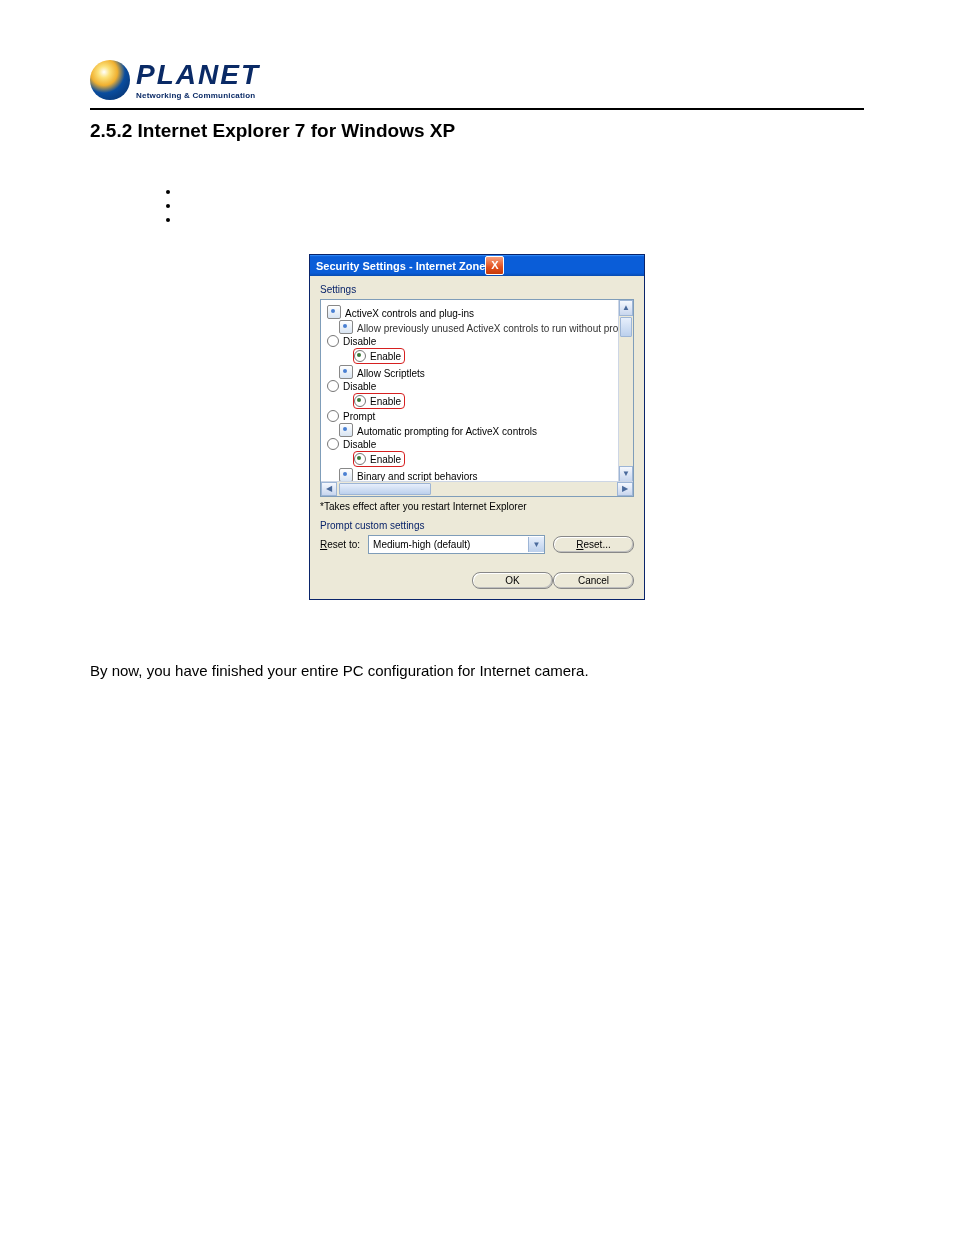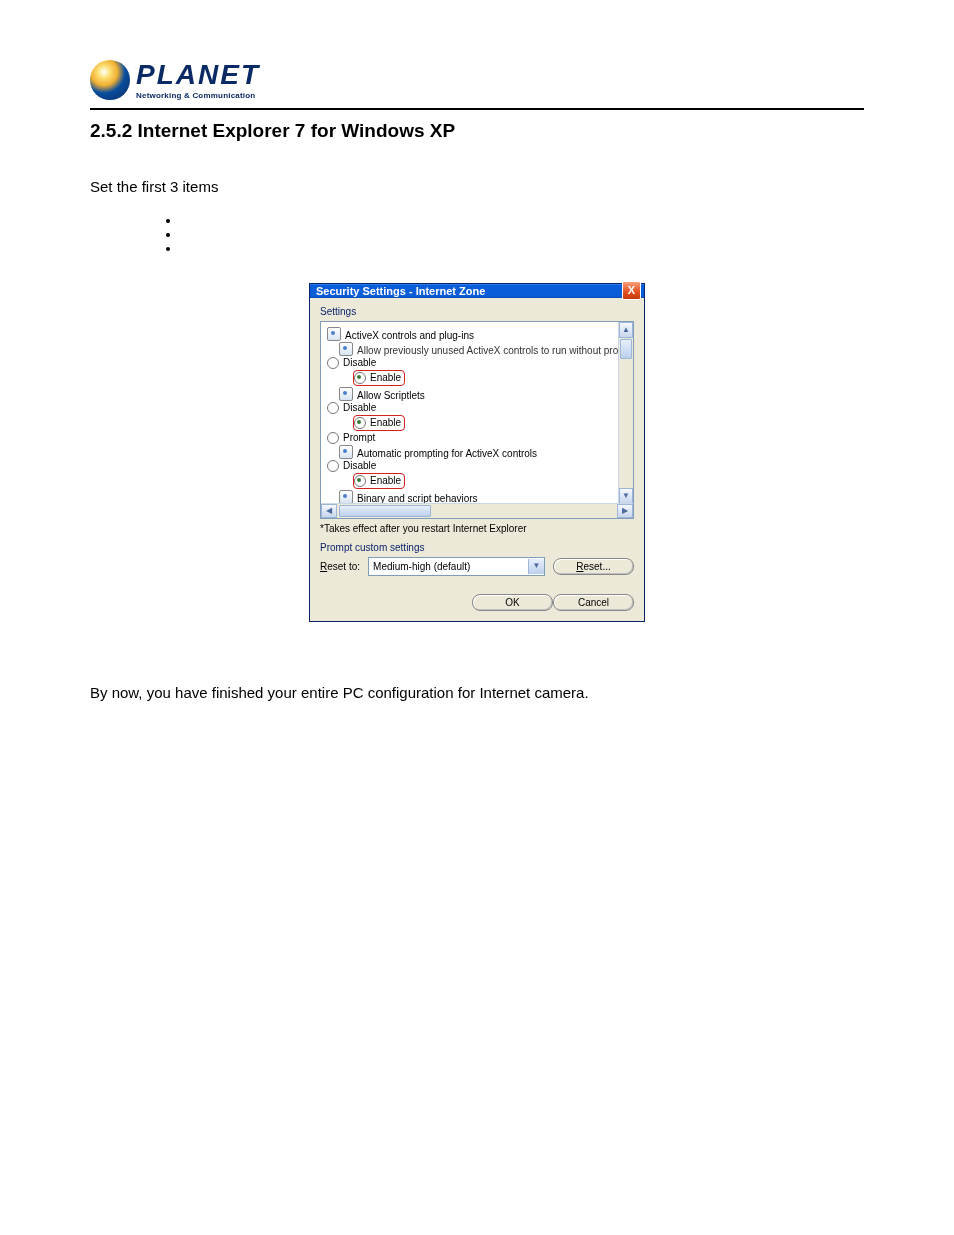--- a/index.html
+++ b/index.html
@@ -10,21 +10,21 @@
 .logo-sub { font-family:Arial,sans-serif; font-size:8px; font-weight:bold; font-style:normal; letter-spacing:0.2px; color:#0a2a66; margin-top:2px; }
 .logo-block { display:flex; flex-direction:column; }
 hr.sep { border:none; border-top:2px solid #000; margin:4px 0 10px 0; }
 .h2 { font-family:Arial,Helvetica,sans-serif; font-weight:bold; font-size:19px; margin:0 0 10px 0; }
 .p { font-size:15px; line-height:1.5; margin:0 0 14px 0; }
 .arrow { font-family:Arial; font-weight:bold; }
 .bullets { margin:6px 0 36px 50px; }
 .bullets li { list-style:disc; font-size:12px; margin:8px 0; height:6px; }
 .dialog-wrap { display:flex; justify-content:center; margin:30px 0 60px 0; }
 .dialog { width:334px; border:1px solid #0a246a; font-family:Tahoma,Arial,sans-serif; font-size:10px; background:#ece9d8; }
-.titlebar { height:14px; background:linear-gradient(to bottom,#3a95ff 0%,#0a5dd8 8%,#0a5dd8 85%,#084bb0 100%); color:#fff; display:flex; align-items:center; justify-content:space-between; padding:0 3px 0 6px; font-size:11px; font-weight:bold; }
+.titlebar { height:21px; background:linear-gradient(to bottom,#3a95ff 0%,#0a5dd8 8%,#0a5dd8 85%,#084bb0 100%); color:#fff; display:flex; align-items:center; justify-content:flex-start; padding:0 3px 0 6px; font-size:11px; font-weight:bold; }
 .closebtn { width:17px; height:17px; background:linear-gradient(to bottom,#f89e7b,#e24f1e 60%,#c53a0a); border:1px solid #fff; border-radius:2px; display:flex; align-items:center; justify-content:center; color:#fff; font-size:11px; font-weight:bold; line-height:1; }
 .dlg-body { padding:8px 10px 10px 10px; background:#ece9d8; }
 .fs-label { color:#0a246a; font-size:10px; margin-bottom:4px; }
 .listbox-wrap { border:1px solid #7f9db9; background:#fff; position:relative; }
 .listbox { height:192px; overflow:hidden; font-size:10px; padding:4px 0 0 6px; position:relative; }
 .sb-v { position:absolute; right:0; top:0; bottom:14px; width:14px; background:#ece9d8; border-left:1px solid #cdd6e5; }
 .sb-btn { height:14px; background:linear-gradient(#f5f8fe,#c8d6ee); border:1px solid #9db5d6; display:flex; align-items:center; justify-content:center; }
 .sb-thumb { margin:1px; height:18px; background:linear-gradient(#e7effc,#bcd0ec); border:1px solid #9db5d6; border-radius:1px; }
 .sb-h { position:absolute; left:0; right:0; bottom:0; height:14px; background:#ece9d8; border-top:1px solid #cdd6e5; display:flex; }
 .sb-h .sb-btn { width:14px; height:12px; }
@@ -62,21 +62,20 @@
       <div class="logo-sub">Networking &amp; Communication</div>
     </div>
   </div>
   <hr class="sep">
 
   <div class="h2">2.5.2 Internet Explorer 7 for Windows XP</div>
 
 
   <div style="height:24px"></div>
 
-  <div class="p">Set the first 3 items</div>
   <ul class="bullets">
     <li></li>
     <li></li>
     <li></li>
   </ul>
 
   <div class="dialog-wrap">
     <div class="dialog">
       <div class="titlebar">
         <span>Security Settings - Internet Zone</span>

